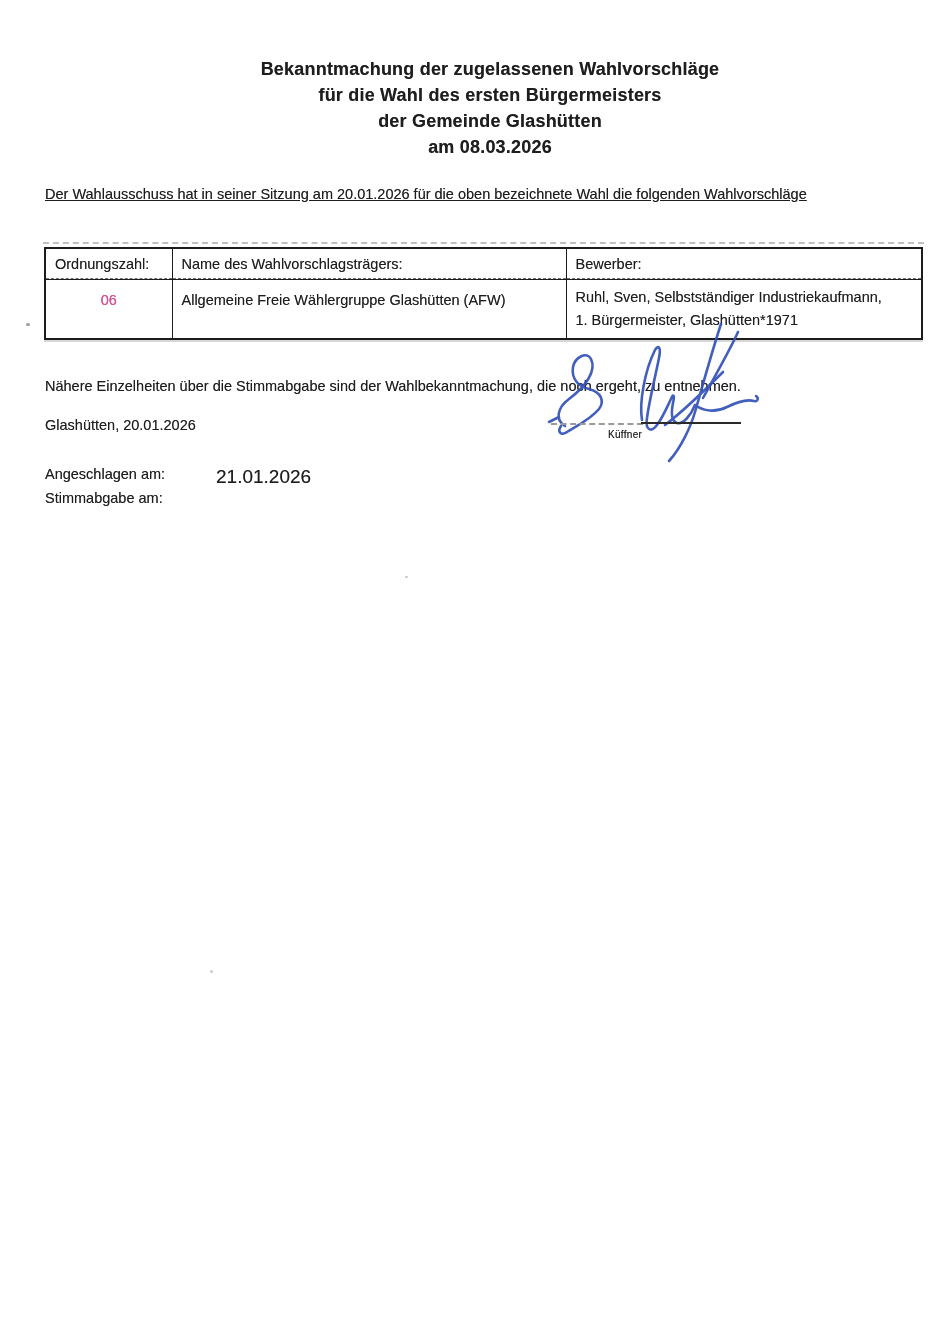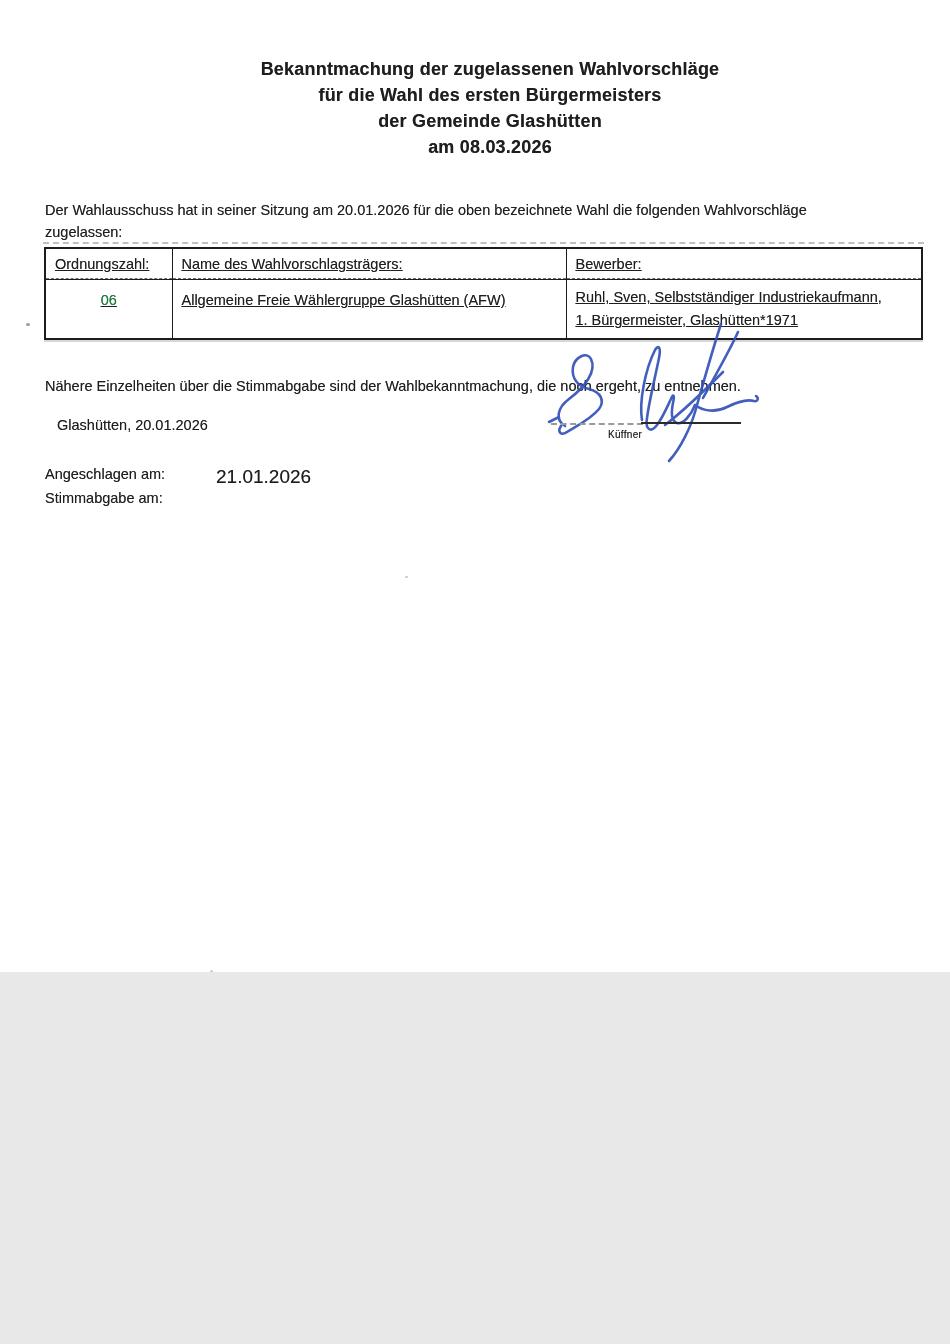--- a/index.html
+++ b/index.html
@@ -1,77 +1,75 @@
 <!DOCTYPE html>
 <html lang="de"><head>
 <meta charset="utf-8">
 <style>
   html,body{margin:0;padding:0;background:#e8e8e8;}
   .page{
     position:relative;
-    width:950px;height:972px;
+    width:950px;height:1344px;
     margin:0 auto;
     background:#ffffff;
     font-family:"Liberation Sans","DejaVu Sans",sans-serif;
     color:#1e1e1e;
     overflow:hidden;
   }
   .scan-text{ text-shadow:0 0 0.6px rgba(25,25,25,0.55); }
 
   
   .title{
     position:absolute; left:25px; top:56px; width:930px;
     text-align:center; font-weight:bold; font-size:18px; line-height:26px;
     letter-spacing:0.2px;
   }
 
   
   .intro{
-    position:absolute; left:45px; top:184px; width:880px;
-    font-size:14.5px; line-height:22.5px;
+    position:absolute; left:45px; top:168px; width:880px;
+    font-size:14.5px; line-height:22.5px;text-decoration:underline;
   }
 
   
   .wv-table{
     position:absolute; left:44px; top:247px; width:877px;
     border-collapse:collapse; table-layout:fixed;
     font-size:14.5px;
-    text-decoration:underline;
   }
   .wv-table::before{
     content:""; position:absolute; left:-2px; right:-2px; top:-6px;
     border-top:2px dashed #c0c0c0;
   }
   .wv-table, .wv-table td, .wv-table th{
     border:1.5px solid #1c1c1c;
   }
   .wv-table{ border-width:2px; box-shadow:0 2px 0 rgba(140,140,140,0.35); }
   .wv-table th{
     font-weight:normal; text-align:left; padding:5px 9px 4px 9px;
     height:20px; vertical-align:middle;
     border-bottom:1.5px dashed #6f6f6f;
   }
   .wv-table td{ padding:6px 9px; vertical-align:top; }
   .col-ord{ width:127px; }
   .col-name{ width:394px; }
   .col-bew{ width:356px; }
-  .cell-ord{ text-align:center; padding-top:12px !important; color:#15803d; }
+  .cell-ord{ text-align:center; padding-top:12px !important; color:#ec4899; }
   .cell-name{ padding-top:12px !important; }
   .cell-bew div{ line-height:23px; }
   .row-data{ height:58px; }
 
   
   .note{
     position:absolute; left:45px; top:360px; width:880px;
     font-size:14.5px; line-height:22px;
   }
   .place-date{
     position:absolute; left:45px; top:402px;
     font-size:14.5px;
-    margin-left:12px;
   }
 
   
   .sig-svg{ position:absolute; left:545px; top:314px; width:218px; height:152px; }
   .sig-line-grey{
     position:absolute; left:551px; top:423px; width:92px; height:0;
     border-top:2px dashed #9a9a9a;
   }
   .sig-line-dark{
     position:absolute; left:641px; top:422px; width:100px; height:0;
@@ -100,21 +98,20 @@
 
   <header class="title scan-text">
     <div>Bekanntmachung der zugelassenen Wahlvorschläge</div>
     <div>für die Wahl des ersten Bürgermeisters</div>
     <div>der Gemeinde Glashütten</div>
     <div>am 08.03.2026</div>
   </header>
 
   <p class="intro scan-text">
     <span style="display:block">Der Wahlausschuss hat in seiner Sitzung am 20.01.2026 für die oben bezeichnete Wahl die folgenden Wahlvorschläge</span>
-    <span style="display:block">zugelassen:</span>
   </p>
 
   <table class="wv-table scan-text">
     <colgroup>
       <col class="col-ord">
         <col class="col-name">
         <col class="col-bew">
     </colgroup>
     <thead>
       <tr>

